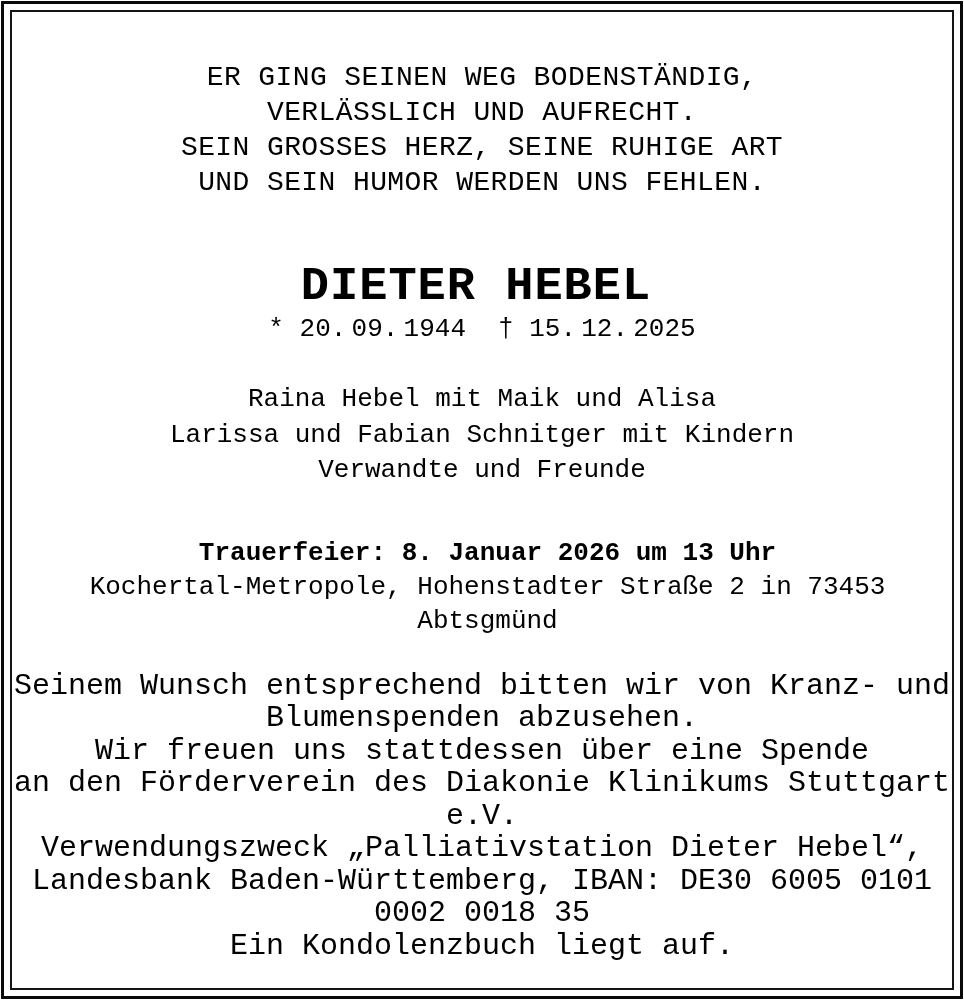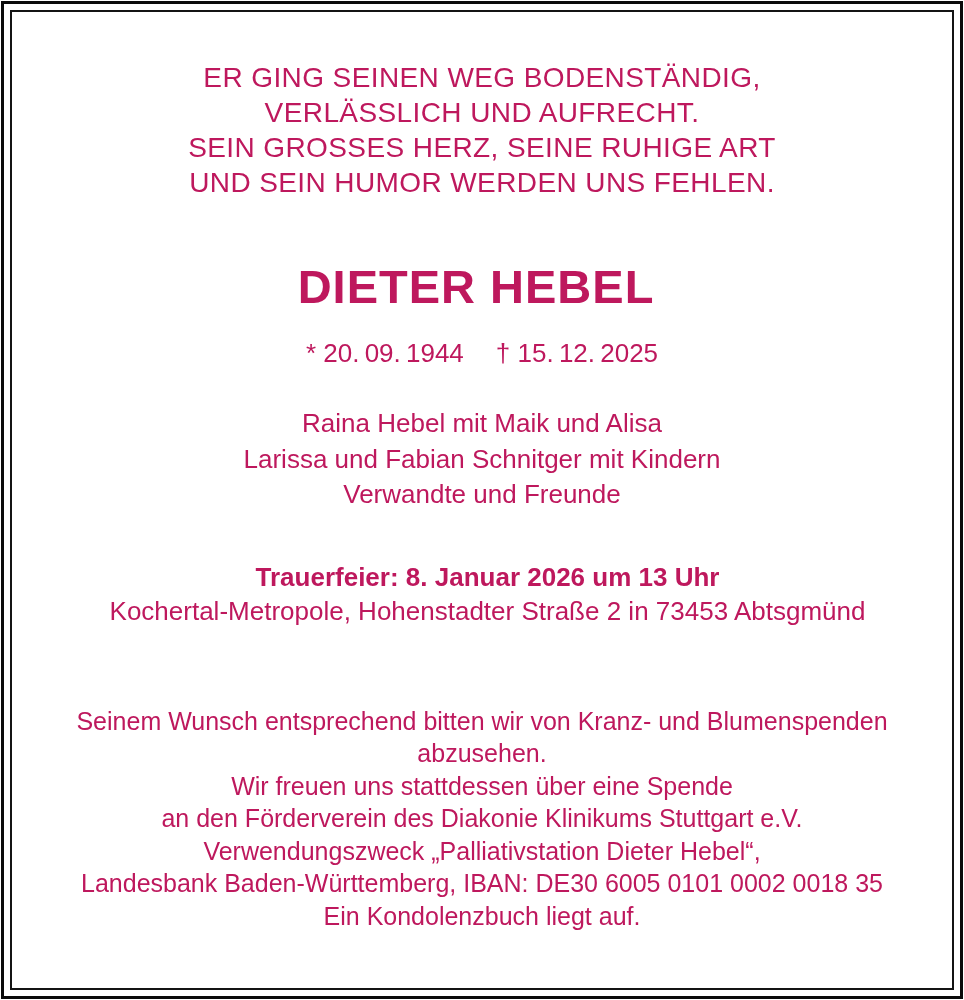--- a/index.html
+++ b/index.html
@@ -7,22 +7,22 @@
     margin: 0;
     padding: 0;
     background: #ffffff;
   }
   .stage {
     position: relative;
     width: 964px;
     height: 1000px;
     background: #ffffff;
     overflow: hidden;
-    font-family: Liberation Sans, sans-serif;
-    color: #be185d;
+    font-family: Liberation Mono, monospace;
+    color: #000000;
   }
   .outer-frame {
     position: absolute;
     inset: 1px;
     border: 3px solid #0a0a0a;
     pointer-events: none;
   }
   .inner-frame {
     position: absolute;
     inset: 10px;
@@ -41,21 +41,21 @@
     letter-spacing: 0.4px;
   }
   .name {
     margin: 62px 12px 0 0;
     font-size: 47px;
     line-height: 50px;
     font-weight: bold;
     letter-spacing: 1px;
   }
   .dates {
-    margin-top: 24px;
+    margin-top: 0;
     font-size: 26px;
     line-height: 34px;
   }
   .death-date {
     margin-left: 32px;
   }
   .remembrance {
     margin-top: 36px;
     font-size: 26px;
     line-height: 35.5px;
@@ -63,22 +63,22 @@
   .service {
     margin-top: 47px;
     font-size: 26px;
     line-height: 34px;
     padding-left: 11px;
   }
   .service-headline {
     font-weight: bold;
   }
   .donation {
-    margin-top: 77px;
-    font-size: 25px;
+    margin-top: 32px;
+    font-size: 30px;
     line-height: 32.5px;
   }
 </style>
 </head>
 <body>
 
 <div class="stage">
 
   <div class="outer-frame"></div>
   <div class="inner-frame"></div>

